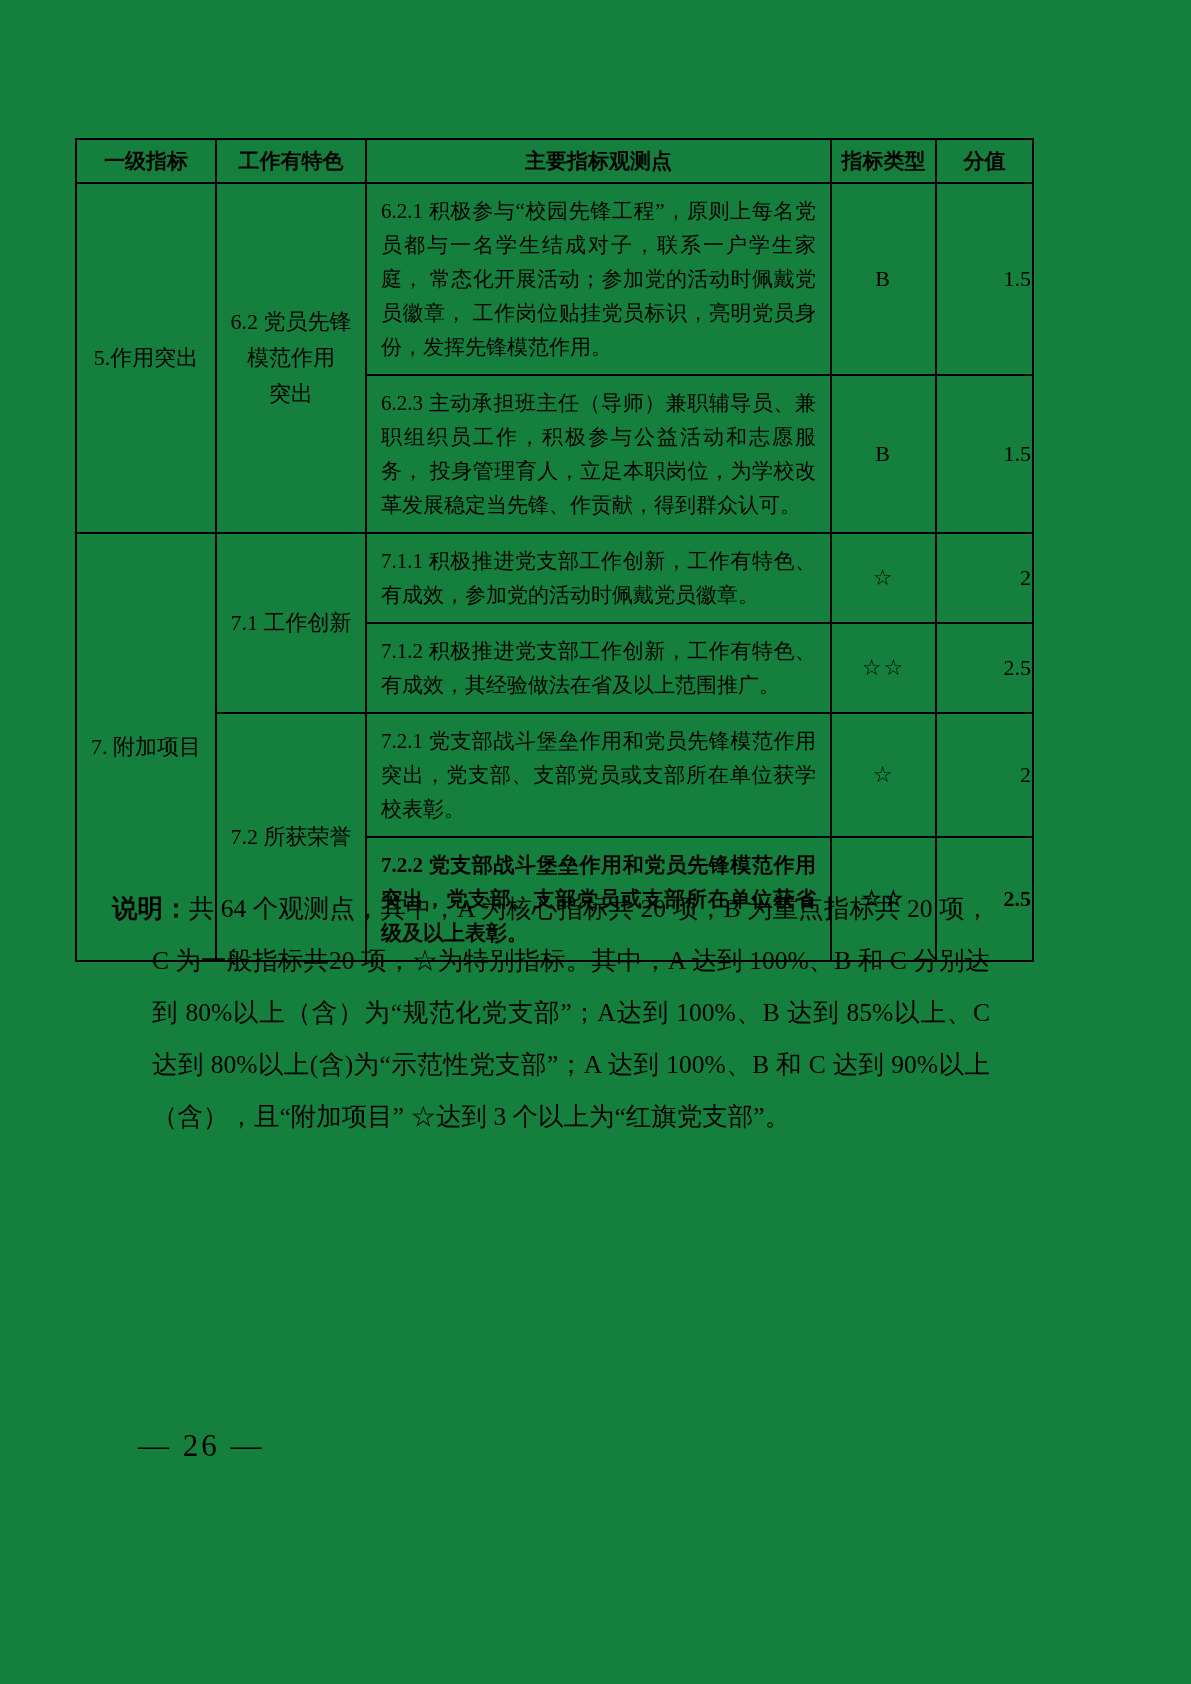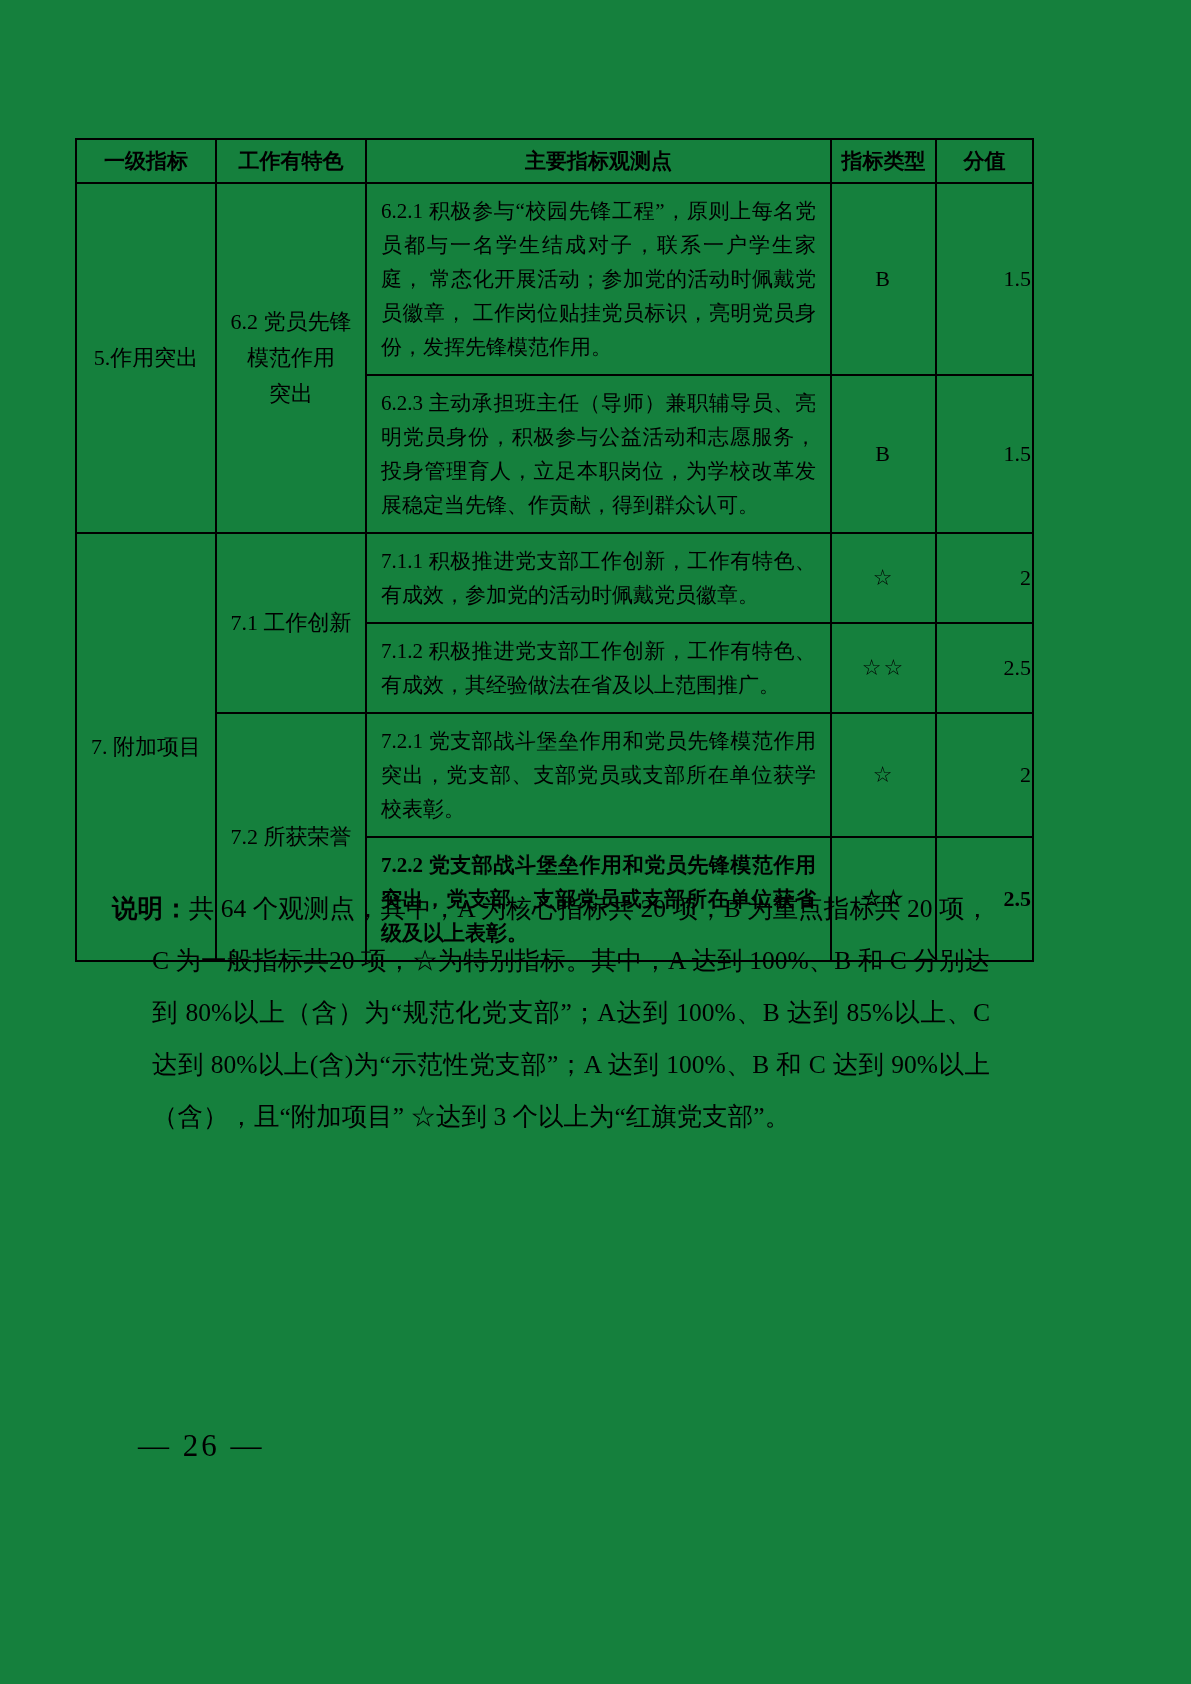--- a/index.html
+++ b/index.html
@@ -119,21 +119,21 @@
       <tr class="r1">
         <td class="c1" rowspan="2">5.作用突出</td>
         <td class="c2" rowspan="2">6.2 党员先锋
 模范作用
 突出</td>
         <td class="c3">6.2.1 积极参与“校园先锋工程”，原则上每名党员都与一名学生结成对子，联系一户学生家庭， 常态化开展活动；参加党的活动时佩戴党员徽章， 工作岗位贴挂党员标识，亮明党员身份，发挥先锋模范作用。</td>
         <td class="c4">B</td>
         <td class="c5">1.5</td>
       </tr>
       <tr class="r2">
-        <td class="c3">6.2.3 主动承担班主任（导师）兼职辅导员、亮明党员身份，积极参与公益活动和志愿服务， 投身管理育人，立足本职岗位，为学校改革发展稳定当先锋、作贡献，得到群众认可。</td>
+        <td class="c3">6.2.3 主动承担班主任（导师）兼职辅导员、兼职组织员工作，积极参与公益活动和志愿服务， 投身管理育人，立足本职岗位，为学校改革发展稳定当先锋、作贡献，得到群众认可。</td>
         <td class="c4">B</td>
         <td class="c5">1.5</td>
       </tr>
       <tr class="r3">
         <td class="c1" rowspan="4">7. 附加项目</td>
         <td class="c2" rowspan="2">7.1 工作创新</td>
         <td class="c3">7.1.1 积极推进党支部工作创新，工作有特色、有成效，参加党的活动时佩戴党员徽章。</td>
         <td class="c4">☆</td>
         <td class="c5">2</td>
       </tr>

